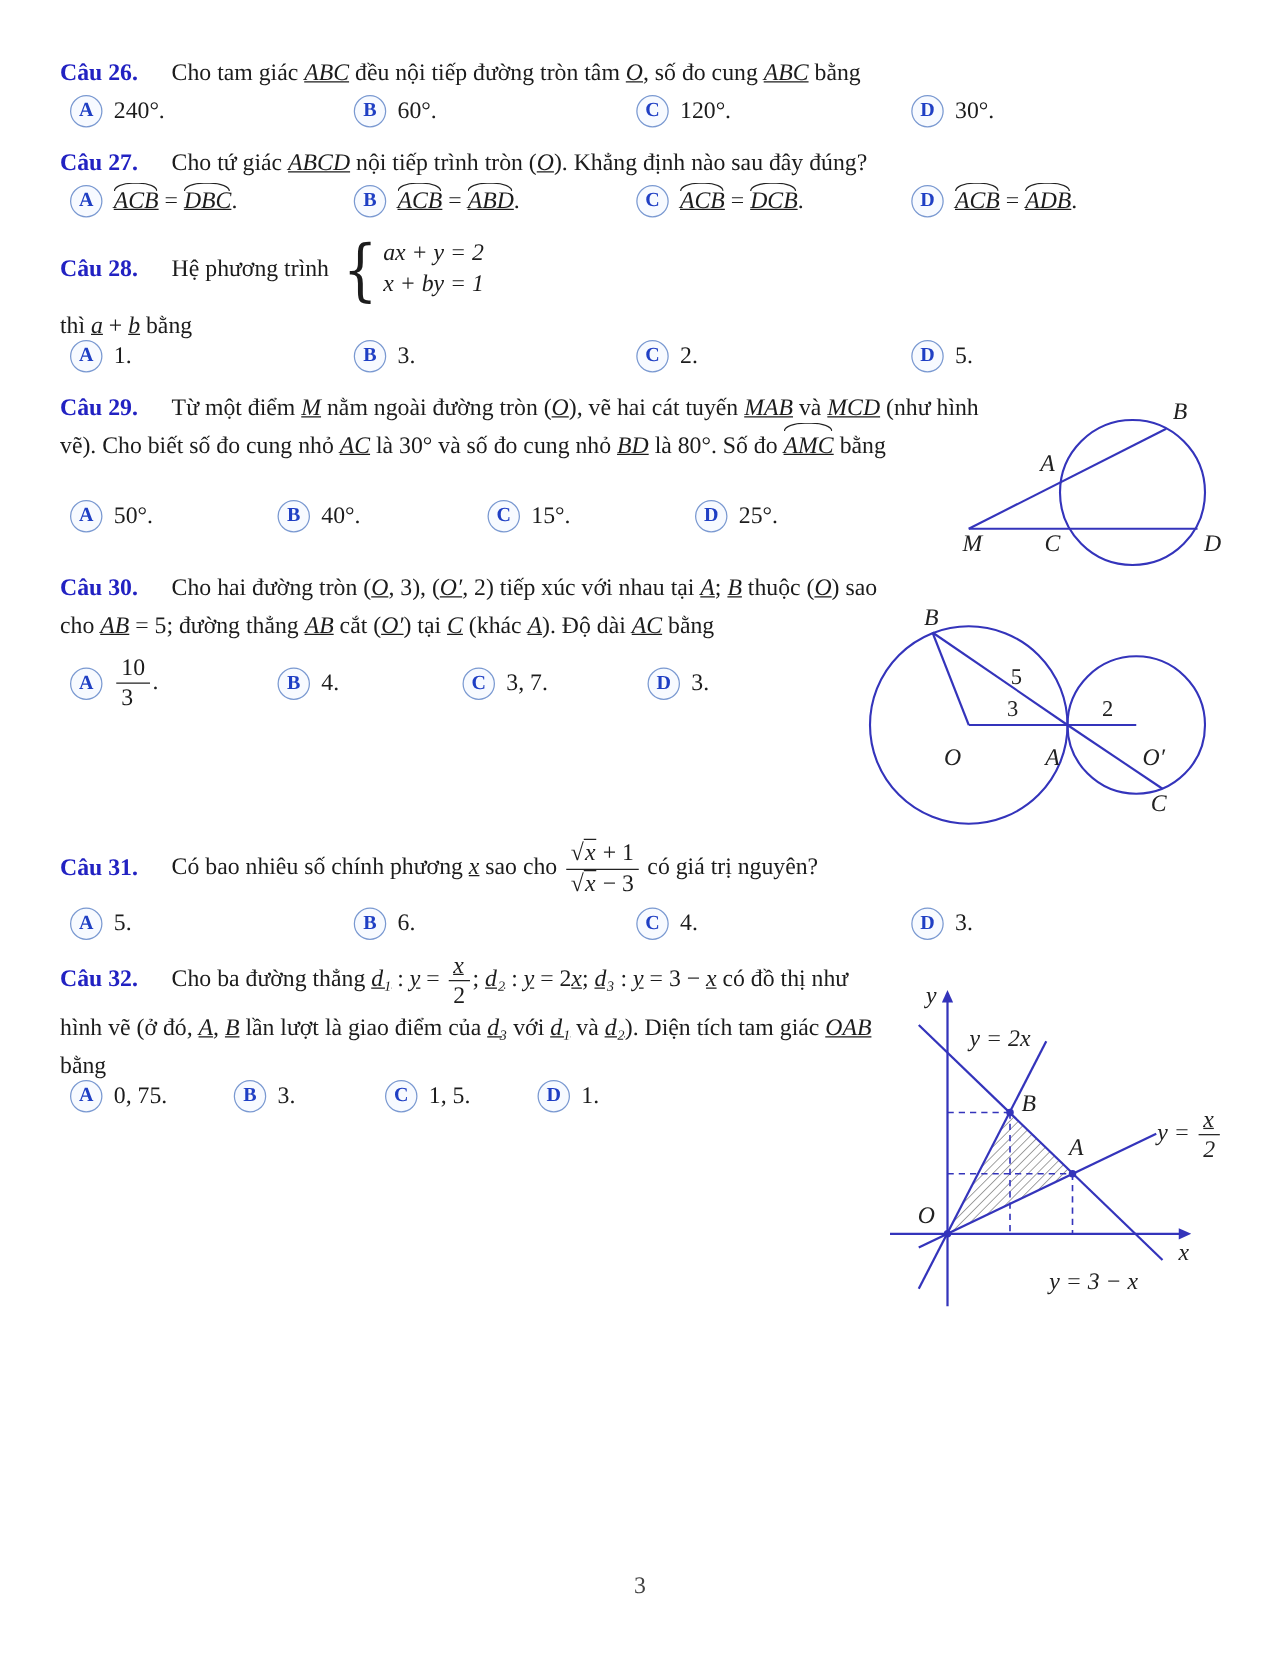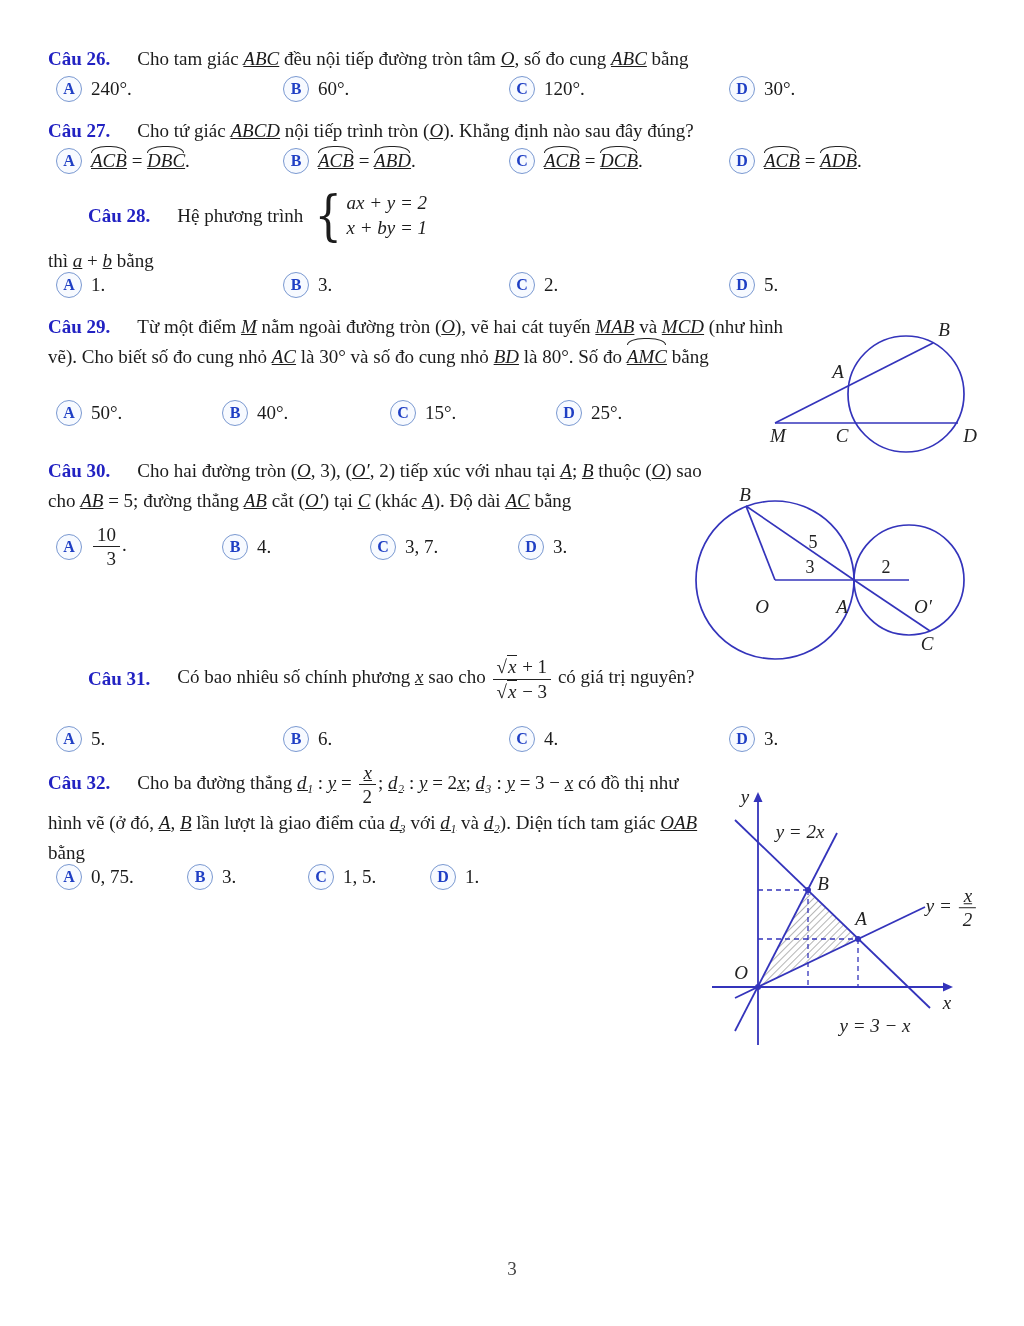--- a/index.html
+++ b/index.html
@@ -10,41 +10,41 @@
   }
   .q{position:absolute;left:48px;line-height:30px;}
   .qlabel{color:#2222c2;font-weight:bold;margin-right:27px;}
   .mi{font-style:italic;text-decoration:underline;}
   .arc{position:relative;display:inline-block;}
   .arc::before{
     content:"";position:absolute;left:0;right:1px;top:-4px;height:6px;
     border:solid #222;border-width:1.4px 1.4px 0 1.4px;
     border-radius:100% 100% 0 0 / 230% 230% 0 0;
   }
-  .frac{display:inline-block;vertical-align:middle;text-align:right;line-height:1.12;margin:0 2px;}
+  .frac{display:inline-block;vertical-align:middle;text-align:left;line-height:1.12;margin:0 2px;}
   .frac .num{display:block;padding:0 4px 1px;}
   .frac .den{display:block;border-top:1.5px solid #222;padding:1px 4px 0;}
   .sqrt{white-space:nowrap;}
   .sqrt .rad{font-style:normal;}
   .sqrt .radand{font-style:italic;border-top:1.4px solid #222;padding:0 1px;}
   .options{position:absolute;left:56px;display:grid;align-items:center;}
   .opt{display:flex;align-items:center;}
   .badge{
     display:inline-flex;align-items:center;justify-content:center;flex:none;
     width:24px;height:24px;border:1.6px solid #7a99d1;border-radius:50%;
     color:#1f3fc4;font-weight:bold;font-size:16px;margin-right:9px;background:#f7faff;
   }
   .cols-wide{grid-template-columns:227px 226px 220px auto;}
   .cols-29{grid-template-columns:166px 168px 166px auto;}
   .cols-30{grid-template-columns:166px 148px 148px auto;}
   .cols-32{grid-template-columns:131px 121px 122px auto;}
   .sys{display:inline-flex;align-items:center;vertical-align:middle;margin:0 8px;}
   .brace{font-family:"DejaVu Serif",serif;font-size:54px;font-weight:300;line-height:0.92;transform:scaleX(.8);margin-right:1px;}
   .eqs{display:inline-flex;flex-direction:column;line-height:1.3;font-style:italic;}
-  .line-flex{display:flex;align-items:center;margin-left:40px;}
+  .line-flex{display:flex;align-items:center;}
   .diagram{position:absolute;}
   .diagram svg{display:block;}
   .dlbl{position:absolute;transform:translate(-50%,-50%);font-style:italic;font-size:19px;color:#222;white-space:nowrap;}
   .dnum{font-style:normal;font-size:18px;}
   .pagenum{position:absolute;top:1258px;left:0;width:100%;text-align:center;color:#444;}
 </style>
 </head>
 <body>
 
 <div class="q" style="top:44px;width:930px">
@@ -193,21 +193,21 @@
   <span class="dlbl" style="left:55px;top:12px">B</span>
   <span class="dlbl" style="left:72px;top:124px">O</span>
   <span class="dlbl" style="left:152px;top:124px">A</span>
   <span class="dlbl" style="left:233px;top:124px">O′</span>
   <span class="dlbl" style="left:237px;top:161px">C</span>
   <span class="dlbl dnum" style="left:123px;top:59px">5</span>
   <span class="dlbl dnum" style="left:120px;top:84px">3</span>
   <span class="dlbl dnum" style="left:196px;top:84px">2</span>
 </div>
 
-<div class="q line-flex" style="top:650px;width:930px;height:58px">
+<div class="q line-flex" style="top:666px;width:930px;height:58px">
   <span class="qlabel">Câu 31.</span>
   <span><span>Có bao nhiêu số chính phương </span><i class="mi">x</i><span> sao cho </span><span class="frac"><span class="num"><span class="sqrt"><span class="rad">√</span><i class="radand">x</i></span><span> + 1</span></span><span class="den"><span class="sqrt"><span class="rad">√</span><i class="radand">x</i></span><span> − 3</span></span></span><span> có giá trị nguyên?</span></span>
 </div>
 <div class="options cols-wide" style="top:726px;width:930px">
     <span class="opt">
       <span class="badge">A</span>
       <span class="opt-text"><span>5.</span></span>
     </span>
     <span class="opt">
       <span class="badge">B</span>

